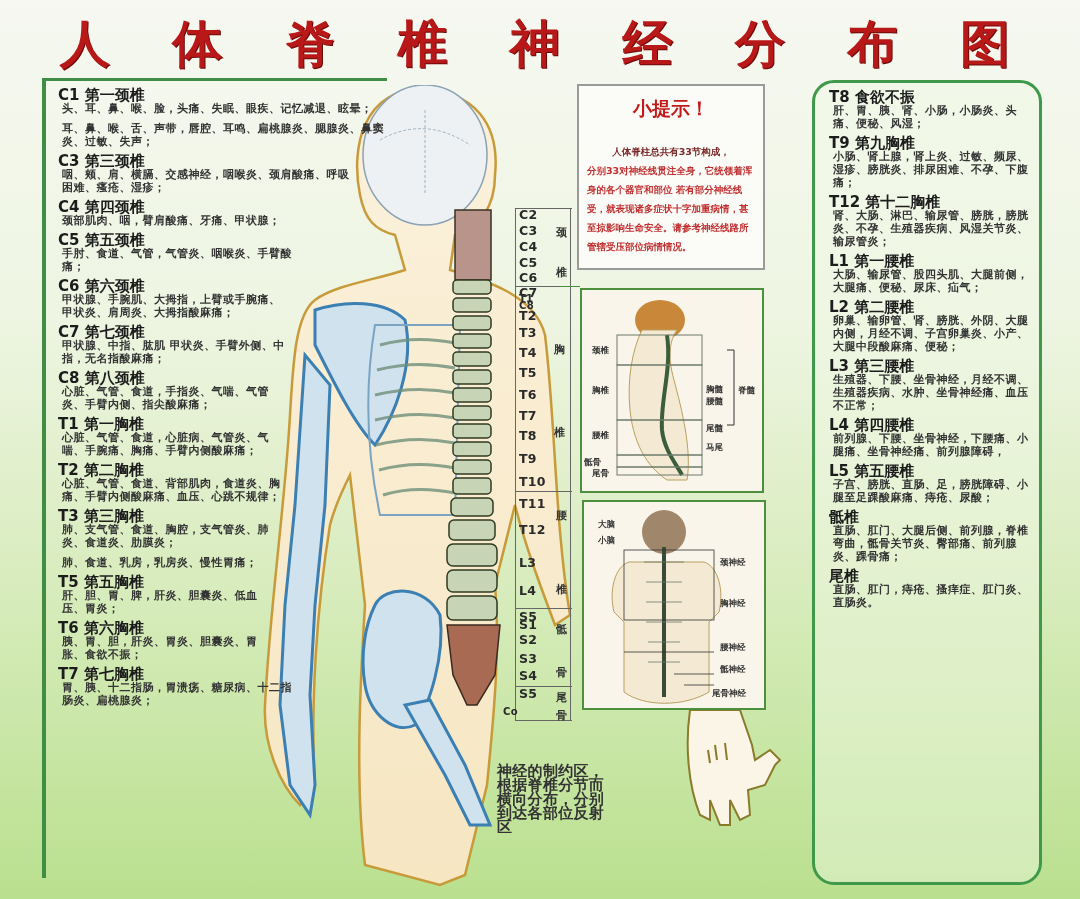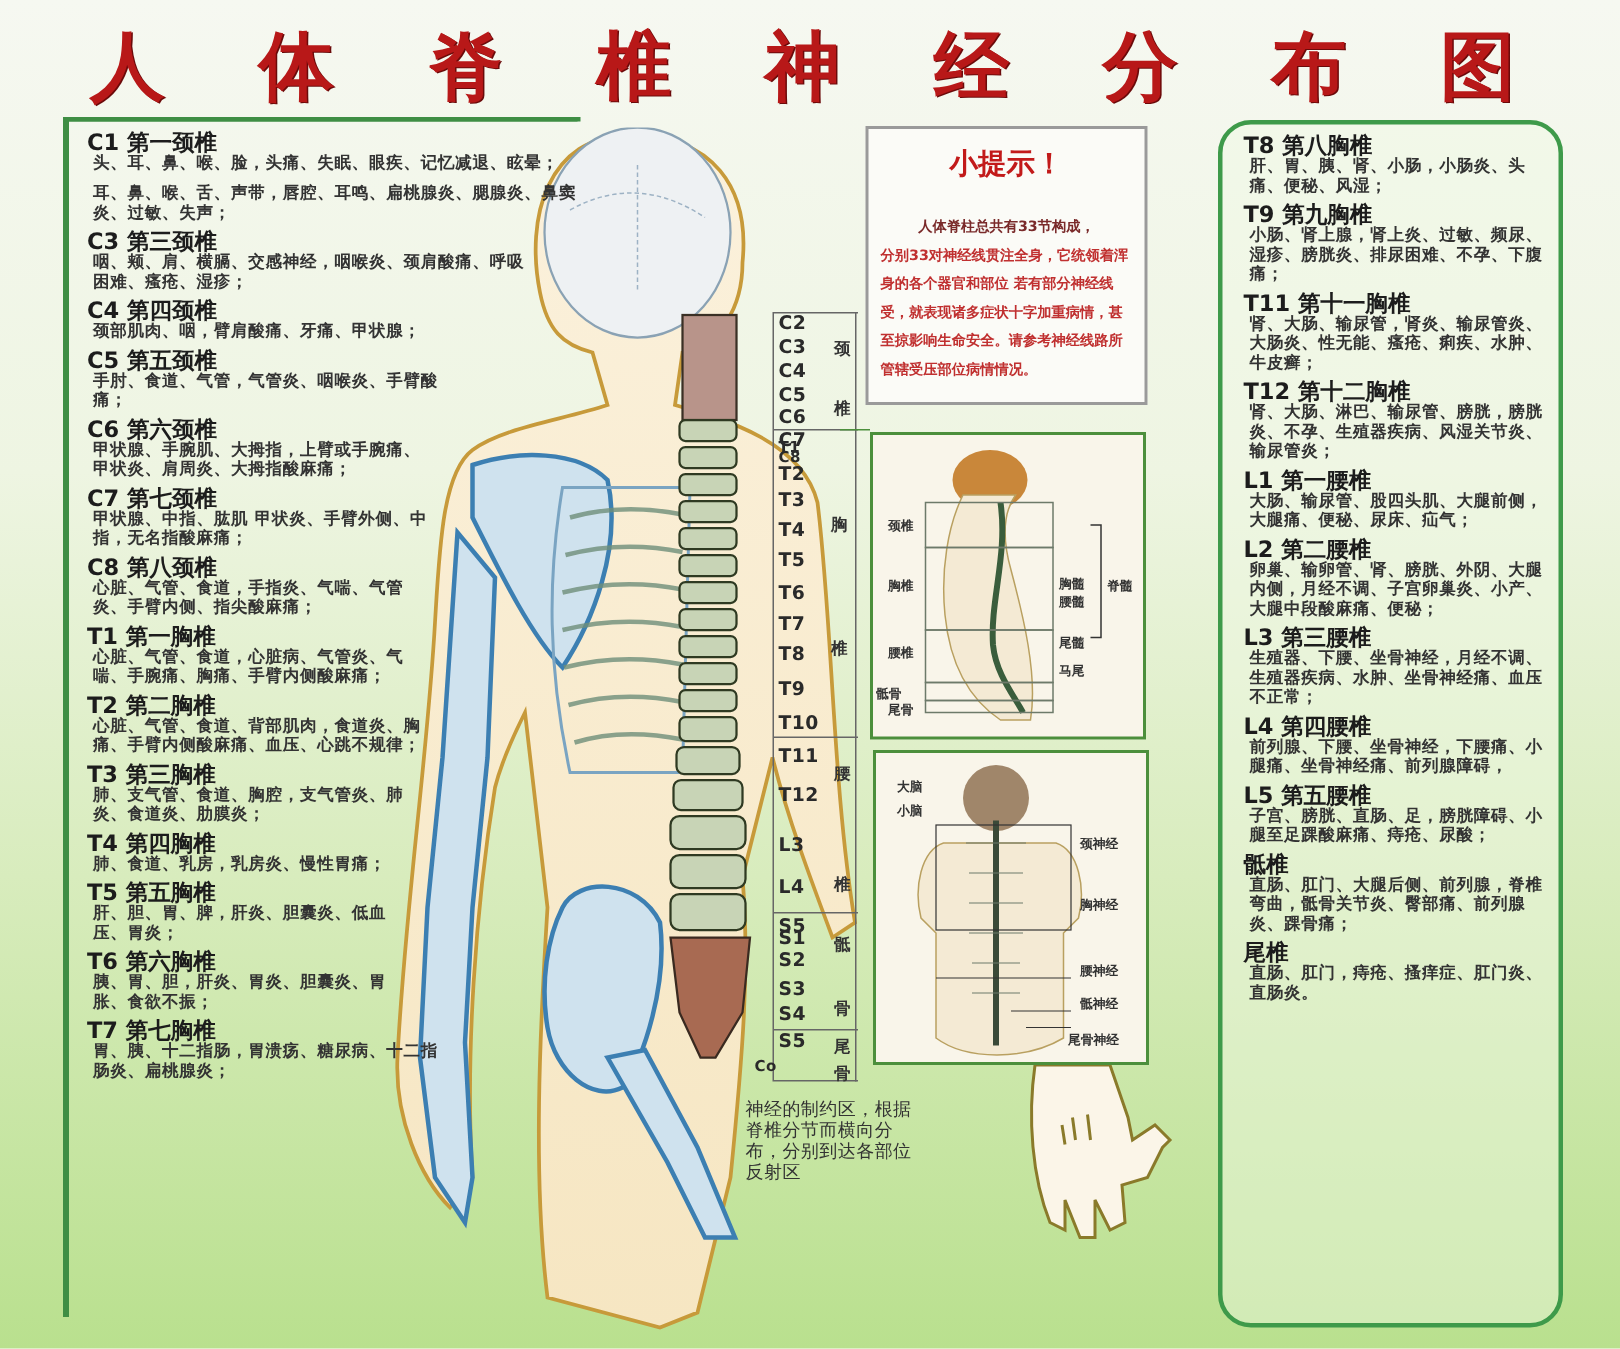--- a/index.html
+++ b/index.html
@@ -67,22 +67,22 @@
   }
   .vlabel {
     position: absolute; left: 519px; font-family: "DejaVu Sans", sans-serif;
     font-size: 12.5px; font-weight: bold; color: #2a2a2a; letter-spacing: 0.3px;
   }
   .inset {
     position: absolute; background: #f9f5ea; border: 2px solid #4c8f3c;
   }
   .inset-label { position: absolute; font-size: 8.5px; color: #333; font-family: "DejaVu Serif", serif; font-weight: bold; }
   .note {
-    position: absolute; left: 497px; top: 732px; width: 115px; font-size: 12px;
-    font-weight: normal; color: #333; line-height: 14px; letter-spacing: 0.3px;
+    position: absolute; left: 497px; top: 764px; width: 115px; font-size: 15px;
+    font-weight: bold; color: #333; line-height: 14px; letter-spacing: 0.3px;
   }
 </style>
 </head>
 <body>
 
 <div class="title">
   <span>人</span>
   <span>体</span>
   <span>脊</span>
   <span>椎</span>
@@ -243,21 +243,20 @@
   </div>
   <div class="entry">
     <div class="head"><span>T2</span> <span>第二胸椎</span></div>
     <div class="body" style="width:225px">心脏、气管、食道、背部肌肉，食道炎、胸痛、手臂内侧酸麻痛、血压、心跳不规律；</div>
   </div>
   <div class="entry">
     <div class="head"><span>T3</span> <span>第三胸椎</span></div>
     <div class="body" style="width:225px">肺、支气管、食道、胸腔，支气管炎、肺炎、食道炎、肋膜炎；</div>
   </div>
   <div class="entry">
-    <div class="head"><span>T4</span> <span>第四胸椎</span></div>
     <div class="body" style="width:220px">肺、食道、乳房，乳房炎、慢性胃痛；</div>
   </div>
   <div class="entry">
     <div class="head"><span>T5</span> <span>第五胸椎</span></div>
     <div class="body" style="width:215px">肝、胆、胃、脾，肝炎、胆囊炎、低血压、胃炎；</div>
   </div>
   <div class="entry">
     <div class="head"><span>T6</span> <span>第六胸椎</span></div>
     <div class="body" style="width:210px">胰、胃、胆，肝炎、胃炎、胆囊炎、胃胀、食欲不振；</div>
   </div>
@@ -328,32 +327,28 @@
   <div class="inset-label" style="left:136px;top:96px">胸神经</div>
   <div class="inset-label" style="left:136px;top:140px">腰神经</div>
   <div class="inset-label" style="left:136px;top:162px">骶神经</div>
   <div class="inset-label" style="left:128px;top:186px">尾骨神经</div>
 </div>
 
 <div class="note">神经的制约区，根据脊椎分节而横向分布，分别到达各部位反射区</div>
 
 <div class="right-panel">
   <div class="entry">
-    <div class="head"><span>T8</span> <span>第八胸椎</span></div>
+    <div class="head"><span>T8</span> <span>食欲不振</span></div>
     <div class="body">肝、胃、胰、肾、小肠，小肠炎、头痛、便秘、风湿；</div>
   </div>
   <div class="entry">
     <div class="head"><span>T9</span> <span>第九胸椎</span></div>
     <div class="body">小肠、肾上腺，肾上炎、过敏、频尿、湿疹、膀胱炎、排尿困难、不孕、下腹痛；</div>
   </div>
   <div class="entry">
-    <div class="head"><span>T11</span> <span>第十一胸椎</span></div>
-    <div class="body">肾、大肠、输尿管，肾炎、输尿管炎、大肠炎、性无能、瘙疮、痢疾、水肿、牛皮癣；</div>
-  </div>
-  <div class="entry">
     <div class="head"><span>T12</span> <span>第十二胸椎</span></div>
     <div class="body">肾、大肠、淋巴、输尿管、膀胱，膀胱炎、不孕、生殖器疾病、风湿关节炎、输尿管炎；</div>
   </div>
   <div class="entry">
     <div class="head"><span>L1</span> <span>第一腰椎</span></div>
     <div class="body">大肠、输尿管、股四头肌、大腿前侧，大腿痛、便秘、尿床、疝气；</div>
   </div>
   <div class="entry">
     <div class="head"><span>L2</span> <span>第二腰椎</span></div>
     <div class="body">卵巢、输卵管、肾、膀胱、外阴、大腿内侧，月经不调、子宫卵巢炎、小产、大腿中段酸麻痛、便秘；</div>

